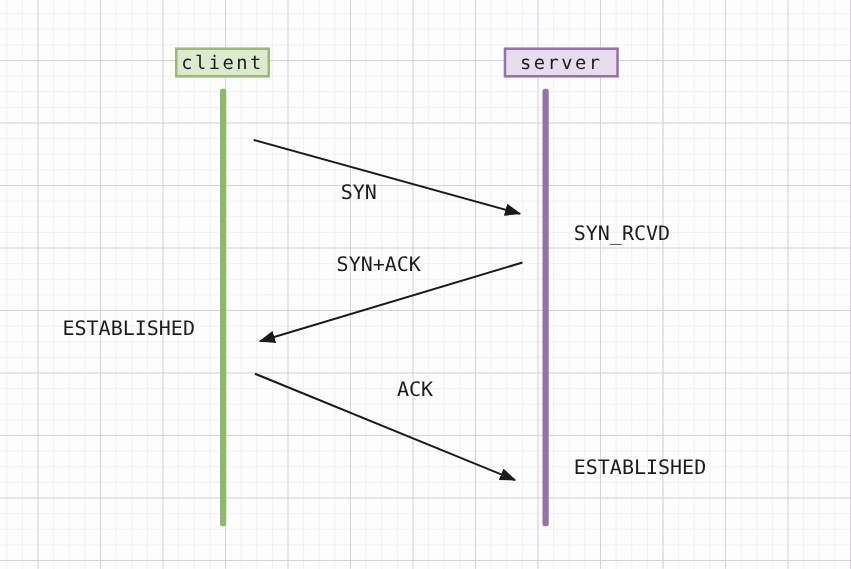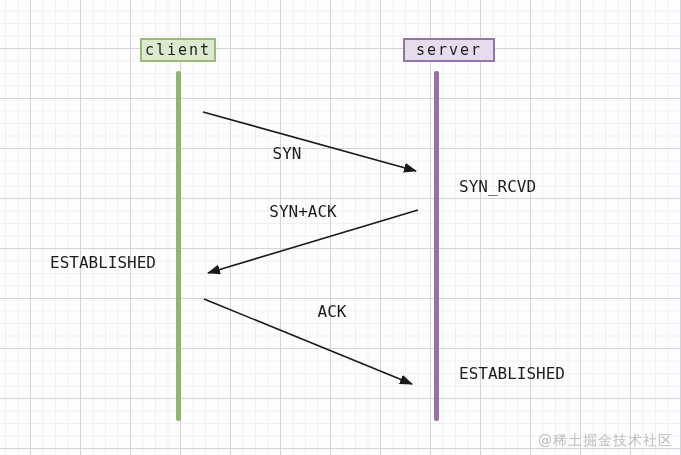--- a/index.html
+++ b/index.html
@@ -108,15 +108,14 @@
   <div class="lifeline server" style="background-color: rgb(150, 115, 166);"></div>
 
   <div class="label state-syn-rcvd">SYN_RCVD</div>
   <div class="label state-established-client">ESTABLISHED</div>
   <div class="label state-established-server">ESTABLISHED</div>
 
   <div class="label msg-label msg-syn">SYN</div>
   <div class="label msg-label msg-syn-ack">SYN+ACK</div>
   <div class="label msg-label msg-ack">ACK</div>
 
-  <div class="watermark" style="color: rgb(188, 188, 188);">@稀土掘金技术社区</div>
 
 </div>
 
 </body></html>

